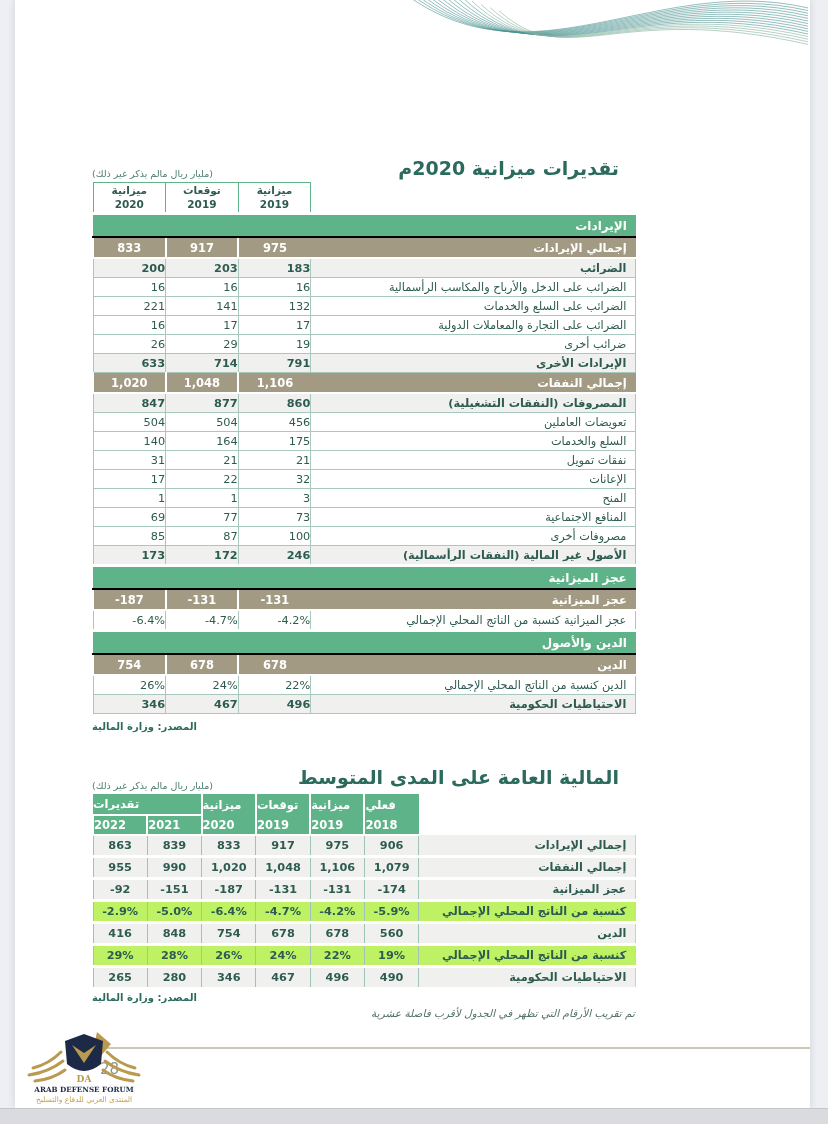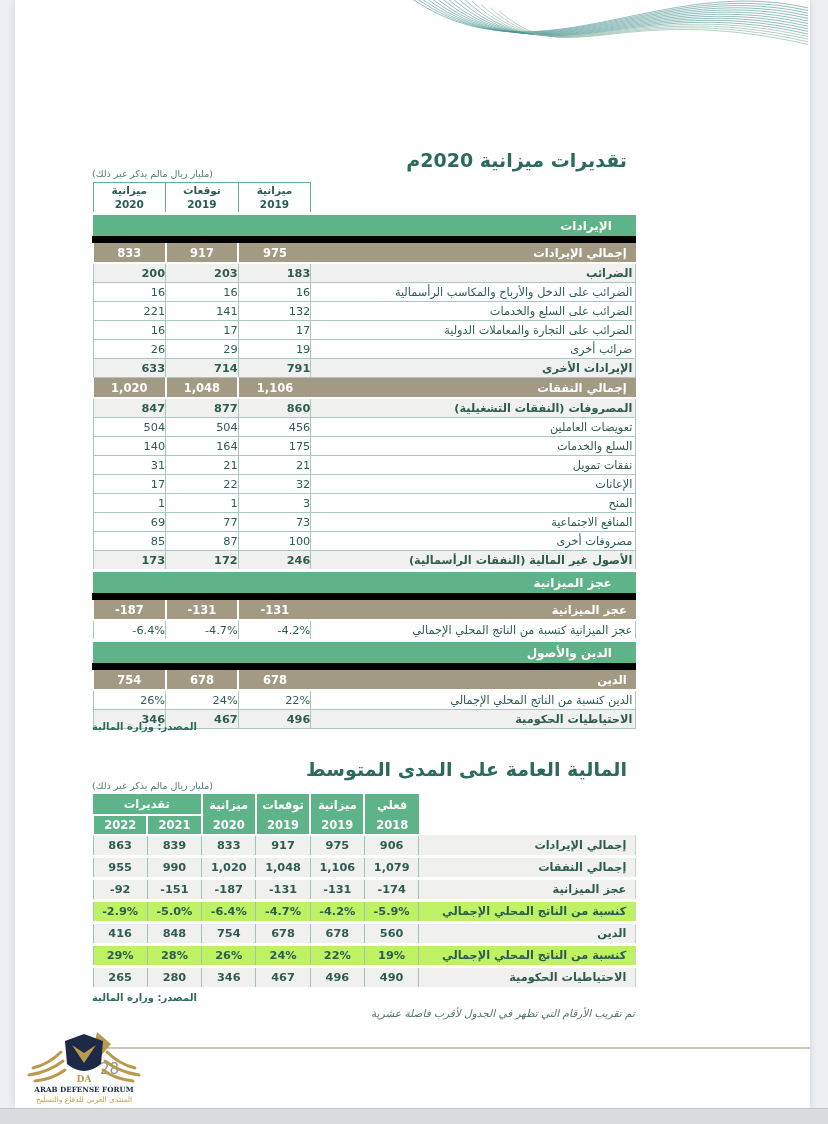--- a/index.html
+++ b/index.html
@@ -14,21 +14,21 @@
     overflow:hidden;
   }
   .bottombar{
     position:absolute;left:0;top:1108px;width:828px;height:16px;
     background:#d9dbdf;border-top:1px solid #c3c6cb;
   }
   .wave{position:absolute;top:0;right:2px;width:405px;height:85px}
 
   .content{position:absolute;left:77px;top:0;width:543px}
   .tbl-title{
-    position:absolute;right:0;width:100%;margin:8px;
+    position:absolute;right:0;width:100%;margin:16px;
     font-size:19px;font-weight:bold;color:#2b6a5c;text-align:right;direction:rtl;
   }
   #title1{top:141px}
   #title2{top:750px}
   .unit-note{
     position:absolute;left:0;font-size:9.5px;color:#4d7f71;direction:rtl;text-align:left;width:100%;
   }
   #note1{top:168px}
   #note2{top:780px}
   .source{
@@ -48,41 +48,41 @@
   #t2{position:absolute;top:794px;width:543px}
 
   
   #t1 th.colhead{
     height:29px;background:#fff;border:1px solid #5fb389;
     color:#2e5b51;font-size:10.5px;font-weight:bold;line-height:1.25;text-align:center;
   }
   #t1 th.lblhead{border:none;background:transparent}
   tr.section td{
     height:21px;background:#5fb389;color:#fff;font-weight:bold;font-size:12px;
-    text-align:right;padding-right:24px;border:none;
-    border-top:3px solid #fff;border-bottom:7px solid #000000;
+    text-align:right;padding-right:9px;border:none;
+    border-top:3px solid #fff;border-bottom:2px solid #000000;
   }
   tr.total td{
     height:19px;background:#a29a83;color:#fff;font-weight:bold;font-size:11.5px;
     border-bottom:2px solid #fff;
   }
   tr.total td.val{border-left:2px solid #fff;direction:ltr;text-align:center}
   tr.total td.lbl{text-align:right;padding-right:9px}
   #t1 tr.r td{
     height:18px;font-size:11.3px;color:#2e5b51;
     border-bottom:1px solid #a9c8bd;border-left:1px solid #a9c8bd;
   }
-  #t1 tr.r td.lbl{text-align:right;padding-right:3px;border-right:1px solid #a9c8bd}
+  #t1 tr.r td.lbl{text-align:right;padding-right:9px;border-right:1px solid #a9c8bd}
   #t1 tr.r td.val{direction:ltr;text-align:right}
   tr.major td{background:#f0f1ee;font-weight:bold}
   tr.item td{background:#ffffff;font-weight:normal}
 
   
   #t2 thead th{
-    background:#5fb389;color:#fff;font-weight:bold;text-align:center;font-size:11.5px;
+    background:#5fb389;color:#fff;font-weight:bold;text-align:left;font-size:11.5px;
   }
   #t2 thead th.word{height:20px;border-left:2px solid #fff}
   #t2 thead th.year{height:18px;border-left:2px solid #fff;border-bottom:2px solid #fff}
   #t2 thead th.group{border-left:none;border-bottom:2px solid #fff}
   #t2 thead th.lblhead{background:#fff;border:none}
   #t2 tr.d2 td{height:19px;border-bottom:3px solid #fff;font-size:11.3px;color:#2e5b51}
   #t2 tr.d2 td.val{direction:ltr;text-align:center;border-left:1px solid #9fc3b7}
   #t2 tr.d2 td.lbl{text-align:right;padding-right:9px;border-left:1px solid #9fc3b7;border-right:1px solid #bcd8cd}
   #t2 tr.major td.val{font-weight:bold}
   #t2 tr.item td{background:#bef264;font-weight:bold}

